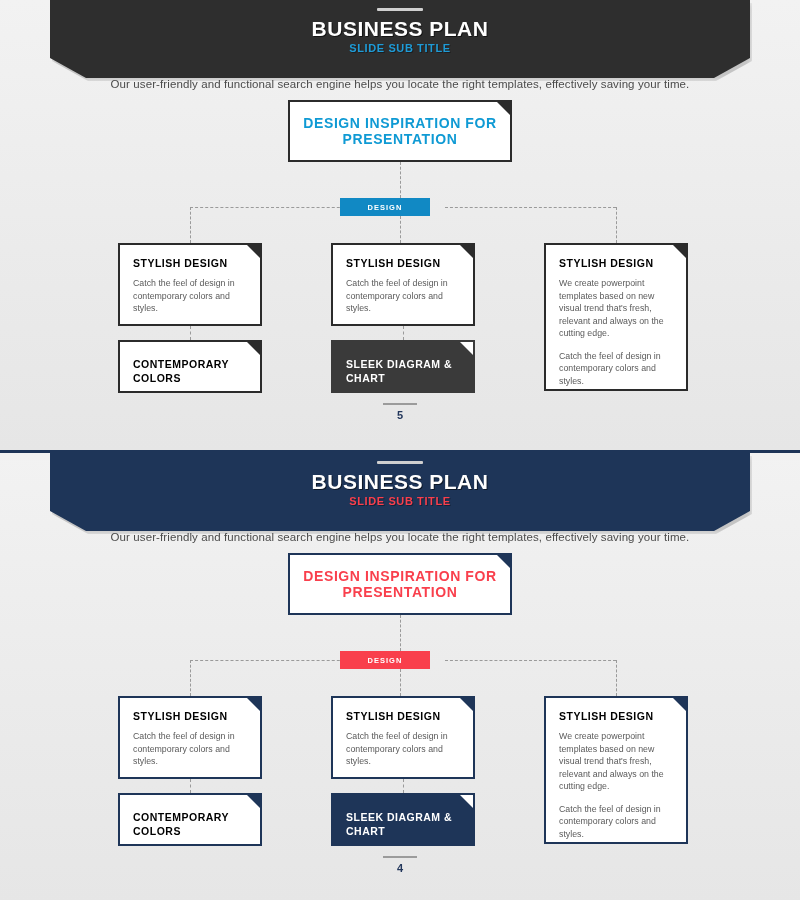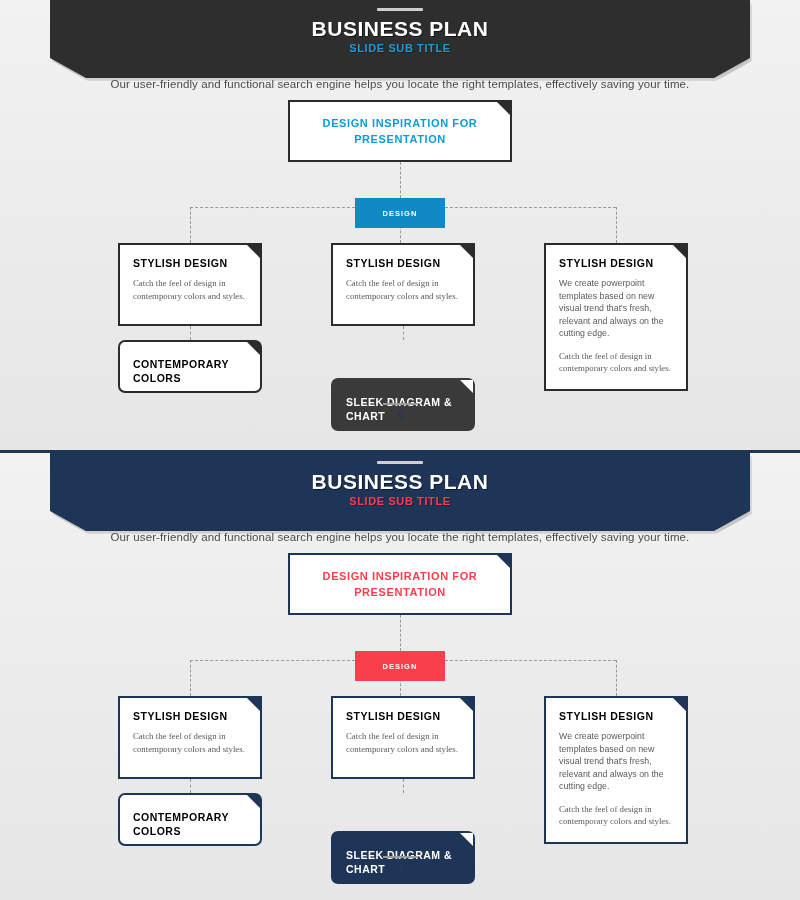--- a/index.html
+++ b/index.html
@@ -63,21 +63,21 @@
   .node .fold{
     position:absolute;right:0;top:0;width:0;height:0;
   }
   .node-title{
     font-size:10.5px;font-weight:bold;letter-spacing:.5px;line-height:14px;
   }
   .node-body{
     font-size:8.8px;line-height:12.5px;color:#5a5a5a;margin-top:7px;
   }
   .node-body p{margin:0 0 10px 0;}
-  .node-body p:last-child{margin-bottom:0;font-family:Liberation Serif, serif;}
+  .node-body p:last-child{margin-bottom:0;}
 
   
   .t-dark .node{border:2.5px solid #2b2b2b;}
   .t-dark .node .fold{border-top:13px solid #2b2b2b;border-left:13px solid transparent;}
   .t-dark .node.inv{background:#3a3a3a;border-color:#3a3a3a;}
   .t-dark .node.inv .node-title{color:#ffffff;}
   .t-dark .node.inv .fold{border-top-color:#ffffff;}
   .t-dark .accent{color:#0f9ad4;}
   .t-dark .badge{background:#1189c4;}
 
@@ -88,47 +88,47 @@
   .t-navy .node.inv .node-title{color:#ffffff;}
   .t-navy .node.inv .fold{border-top-color:#ffffff;}
   .t-navy .accent{color:#f93f4c;}
   .t-navy .badge{background:#f93f4c;}
 
   .node-top{
     left:288px;top:0;width:224px;height:62px;
     display:flex;align-items:center;justify-content:center;
   }
   .node-top .ttl{
-    font-size:11px;font-weight:bold;letter-spacing:.6px;text-align:center;line-height:16px;
+    font-size:14px;font-weight:bold;letter-spacing:.6px;text-align:center;line-height:16px;
   }
 
   .badge{
-    position:absolute;left:355px;top:98px;width:90px;height:30px;
+    position:absolute;left:340px;top:98px;width:90px;height:18px;
     display:flex;align-items:center;justify-content:center;
     color:#ffffff;font-size:7.5px;font-weight:bold;letter-spacing:1px;
     z-index:4;
   }
 
   
   .ln{position:absolute;z-index:1;}
   .ln-v{border-left:1px dashed #9a9a9a;width:0;}
   .ln-h{border-top:1px dashed #9a9a9a;height:0;}
 
   .col-a{left:118px;}
   .col-b{left:331px;}
   .col-c{left:544px;}
 
   .n-a1{top:143px;width:144px;height:83px;}
   .n-b1{top:143px;width:144px;height:83px;}
   .n-c1{top:143px;width:144px;height:148px;}
   .n-a2{top:240px;width:144px;height:53px;}
-  .n-b2{top:240px;width:144px;height:53px;margin-top:38px;}
+  .n-b2{top:240px;width:144px;height:53px;}
 
   .node-pad{padding:11px 13px 6px 13px;}
-  .node-pad-2{padding:15px 13px 8px 13px;border-radius:7px;}
+  .node-pad-2{padding:15px 13px 8px 13px;}
 
   .pagenum{
     position:absolute;left:0;right:0;text-align:center;
   }
   .page-rule{width:34px;height:2px;background:#9b9b9b;margin:0 auto 4px auto;}
   .page-no{font-size:11px;font-weight:bold;color:#23375c;}
 
   .divider{
     width:800px;height:3px;background:#1e3558;
   }

